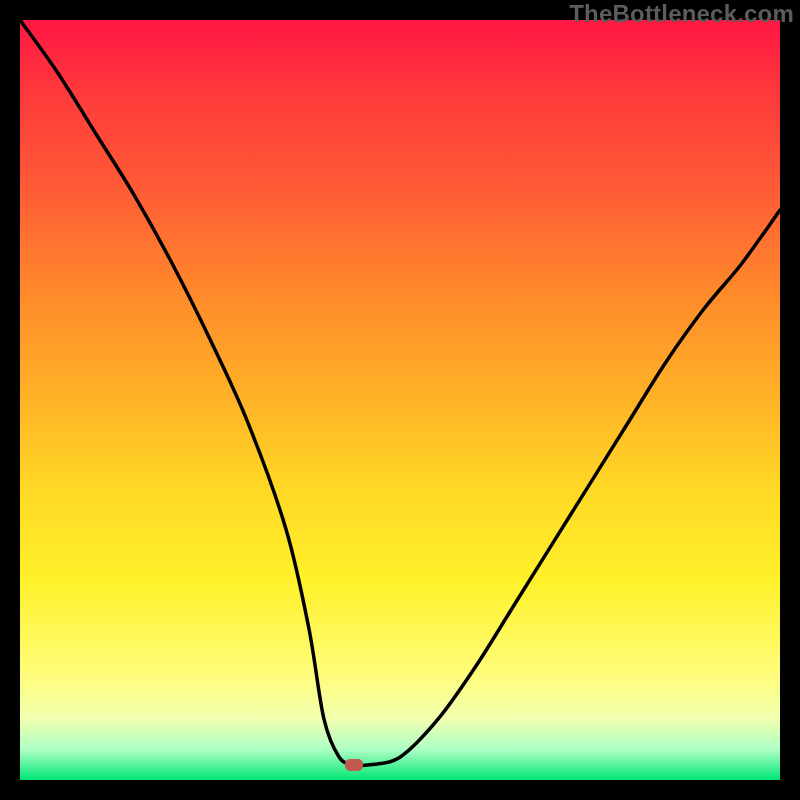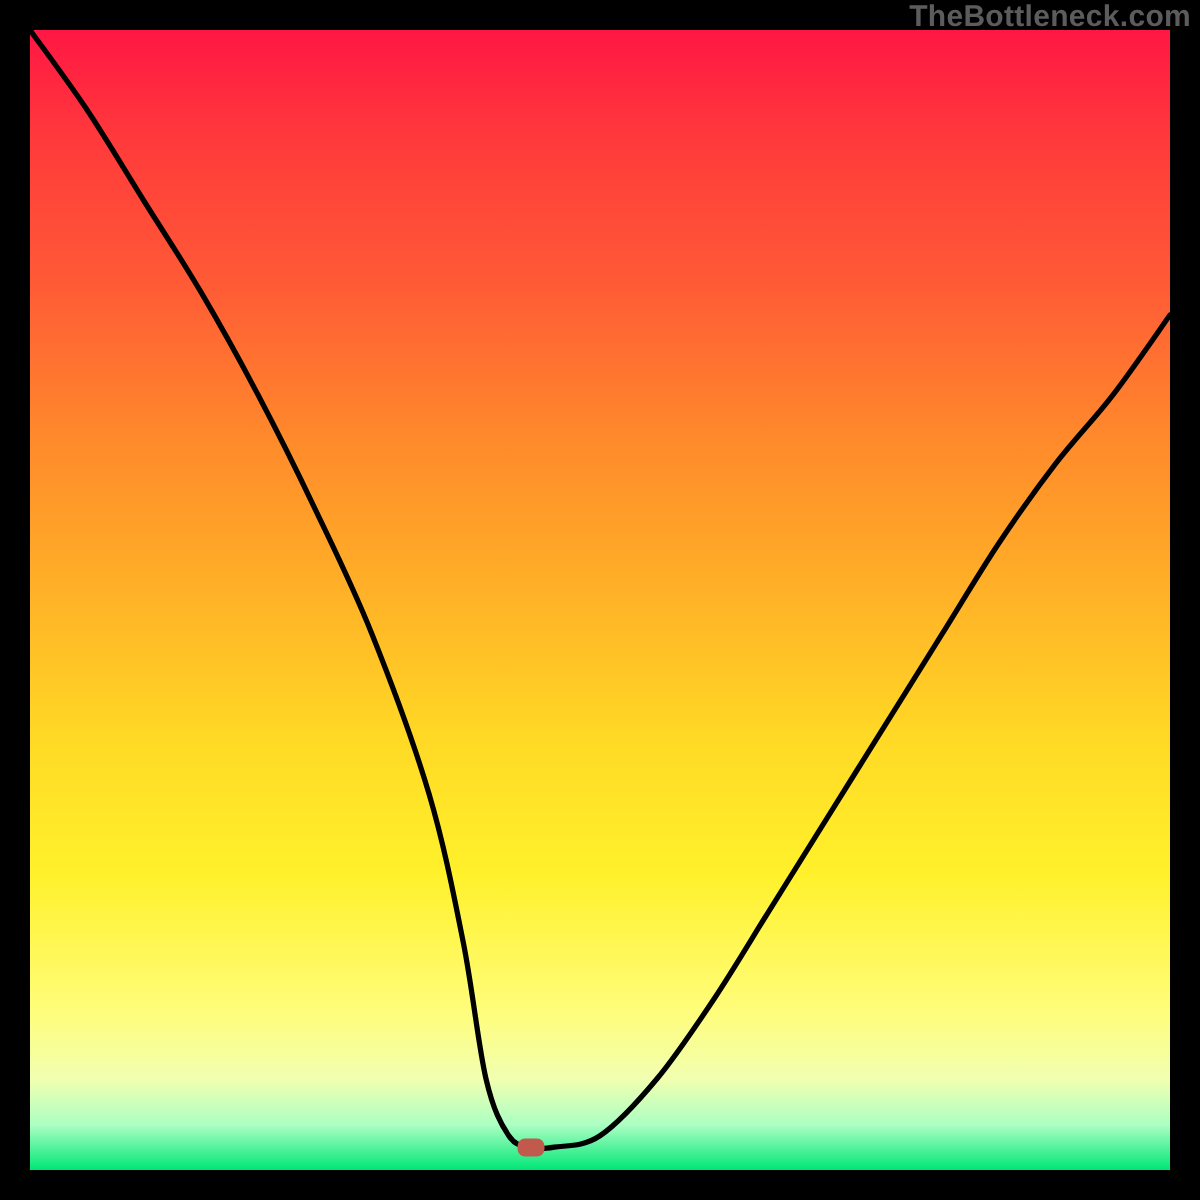--- a/index.html
+++ b/index.html
@@ -36,21 +36,21 @@
       #f1ffb0 92%,
       #adffc4 96%,
       #00e676 100%
     );
   }
   .watermark {
     position: absolute;
     top: 0px;
     right: 6px;
     font-family: Arial, Helvetica, sans-serif;
-    font-size: 20px;
+    font-size: 24px;
     font-weight: 600;
     color: #5c5c5c;
     letter-spacing: 0.2px;
     user-select: none;
   }
   svg.curve {
     position: absolute;
     left: 0;
     top: 0;
     width: 760px;

